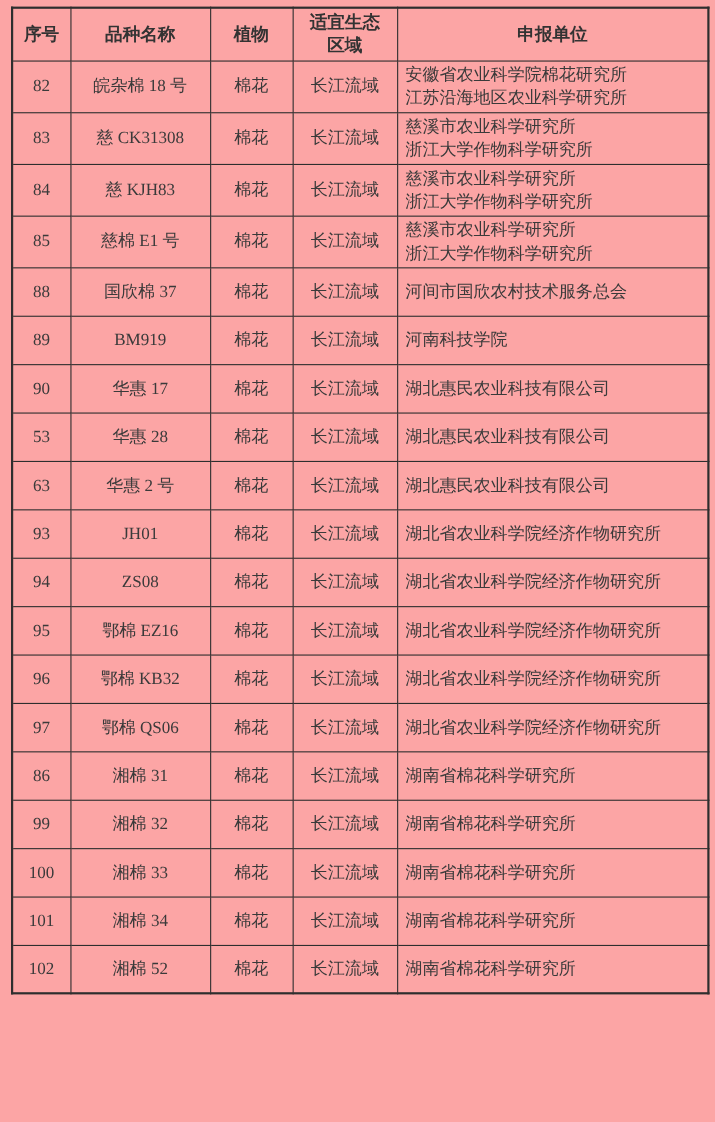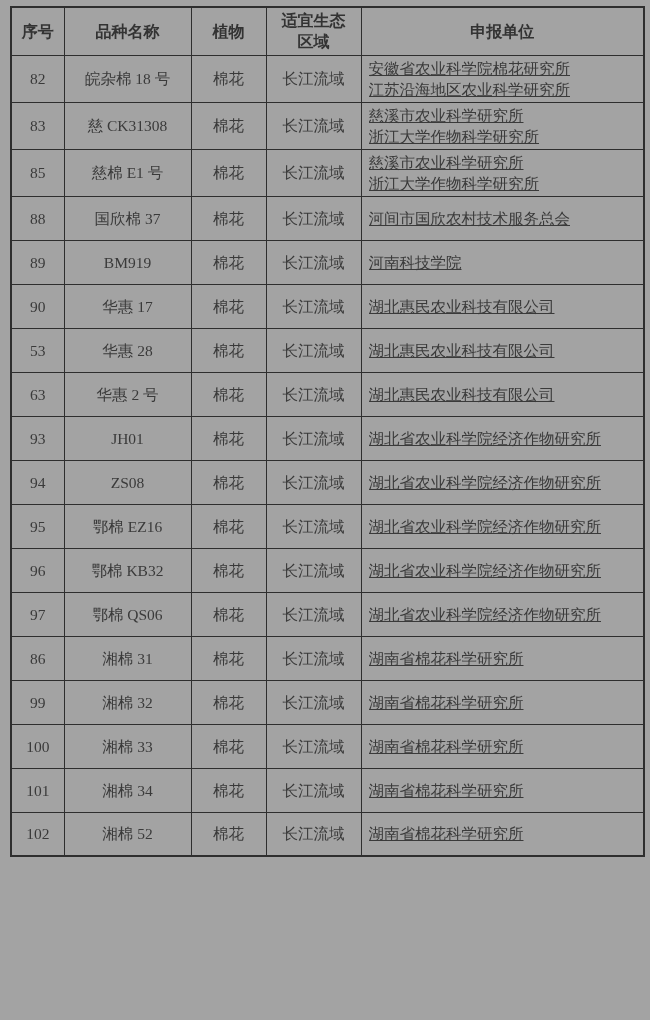--- a/index.html
+++ b/index.html
@@ -9,21 +9,21 @@
     width: 650px;
   }
   body {
     font-family: "Liberation Serif", "DejaVu Serif", serif;
     color: #3a3a3a;
     -webkit-font-smoothing: antialiased;
   }
   .page {
     width: 650px;
     height: 1020px;
-    background: #a3a3a3;
+    background: #fca5a5;
     box-sizing: border-box;
     padding: 6px 7px 0 10px;
     overflow: hidden;
   }
   table.variety-table {
     border-collapse: collapse;
     width: 633px;
     table-layout: fixed;
     border: 2px solid #2e2e2e;
   }
@@ -58,21 +58,20 @@
     text-align: center;
   }
   td.c-applicant {
     text-align: left;
     padding-left: 7px;
     padding-right: 3px;
   }
   td.c-applicant div {
     white-space: nowrap;
     overflow: hidden;
-    text-decoration: underline;
   }
 </style>
 </head>
 <body>
 
 <div class="page">
   <table class="variety-table">
     <colgroup>
       <col class="c1">
       <col class="c2">
@@ -106,20 +105,30 @@
     <td class="c-no">83</td>
     <td class="c-name">慈 CK31308</td>
     <td class="c-plant">棉花</td>
     <td class="c-region">长江流域</td>
     <td class="c-applicant">
             <div>慈溪市农业科学研究所</div>
             <div>浙江大学作物科学研究所</div>
           </td>
   </tr>
 
+  <tr>
+    <td class="c-no">84</td>
+    <td class="c-name">慈 KJH83</td>
+    <td class="c-plant">棉花</td>
+    <td class="c-region">长江流域</td>
+    <td class="c-applicant">
+            <div>慈溪市农业科学研究所</div>
+            <div>浙江大学作物科学研究所</div>
+          </td>
+  </tr>
 
   <tr>
     <td class="c-no">85</td>
     <td class="c-name">慈棉 E1 号</td>
     <td class="c-plant">棉花</td>
     <td class="c-region">长江流域</td>
     <td class="c-applicant">
             <div>慈溪市农业科学研究所</div>
             <div>浙江大学作物科学研究所</div>
           </td>

